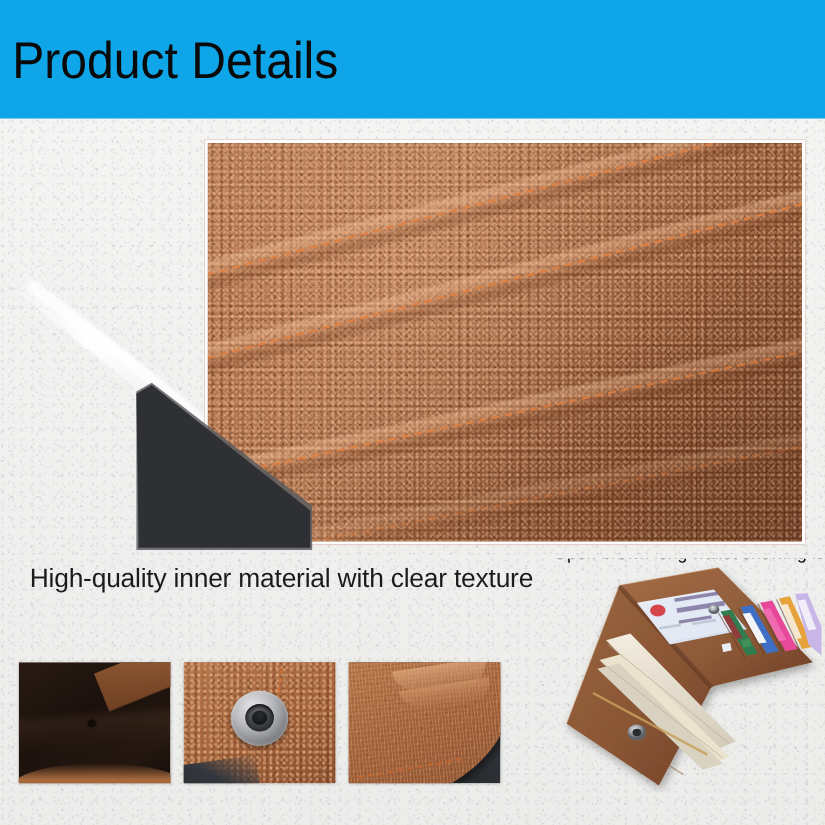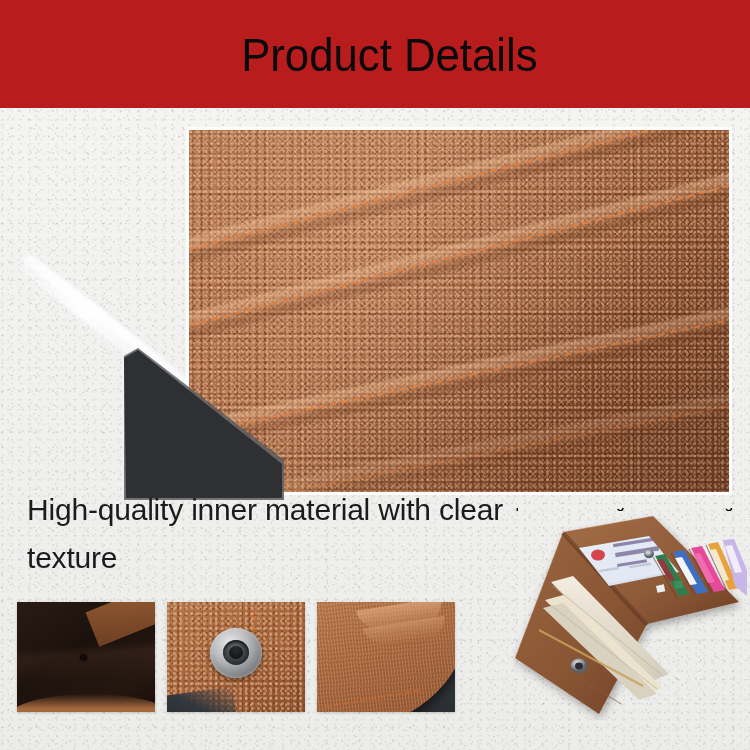--- a/index.html
+++ b/index.html
@@ -15,22 +15,22 @@
   .page{
     position:absolute; inset:0;
     width:750px; height:750px;
     background:#ffffff;
   }
 
   
   .header{
     position:absolute; left:0; top:0;
     width:750px; height:108px;
-    background:#b91c1c;
-    display:flex; align-items:center; justify-content:center;padding-left:28px;
+    background:#0ea5e9;
+    display:flex; align-items:center; 
   }
   .page-title{
     font-size:47px;
     font-weight:400;
     letter-spacing:0px;
     color:#0a0a0a;
     line-height:1;
     transform:scaleX(0.93);
     white-space:nowrap;
   }
@@ -148,23 +148,23 @@
   .dark-wedge{
     position:absolute;
     left:116px; top:348px;
     width:168px; height:160px;
     pointer-events:none;
   }
 
   
   .caption{
     position:absolute;
-    left:27px; top:486px;
+    left:27px; top:503px;
     width:510px;
-    font-size:30px;
+    font-size:24px;
     line-height:48px;
     color:#1b1b1b;
     font-weight:400;
     letter-spacing:-0.2px;
   }
 
   
   .thumb{
     position:absolute;
     top:602px;

